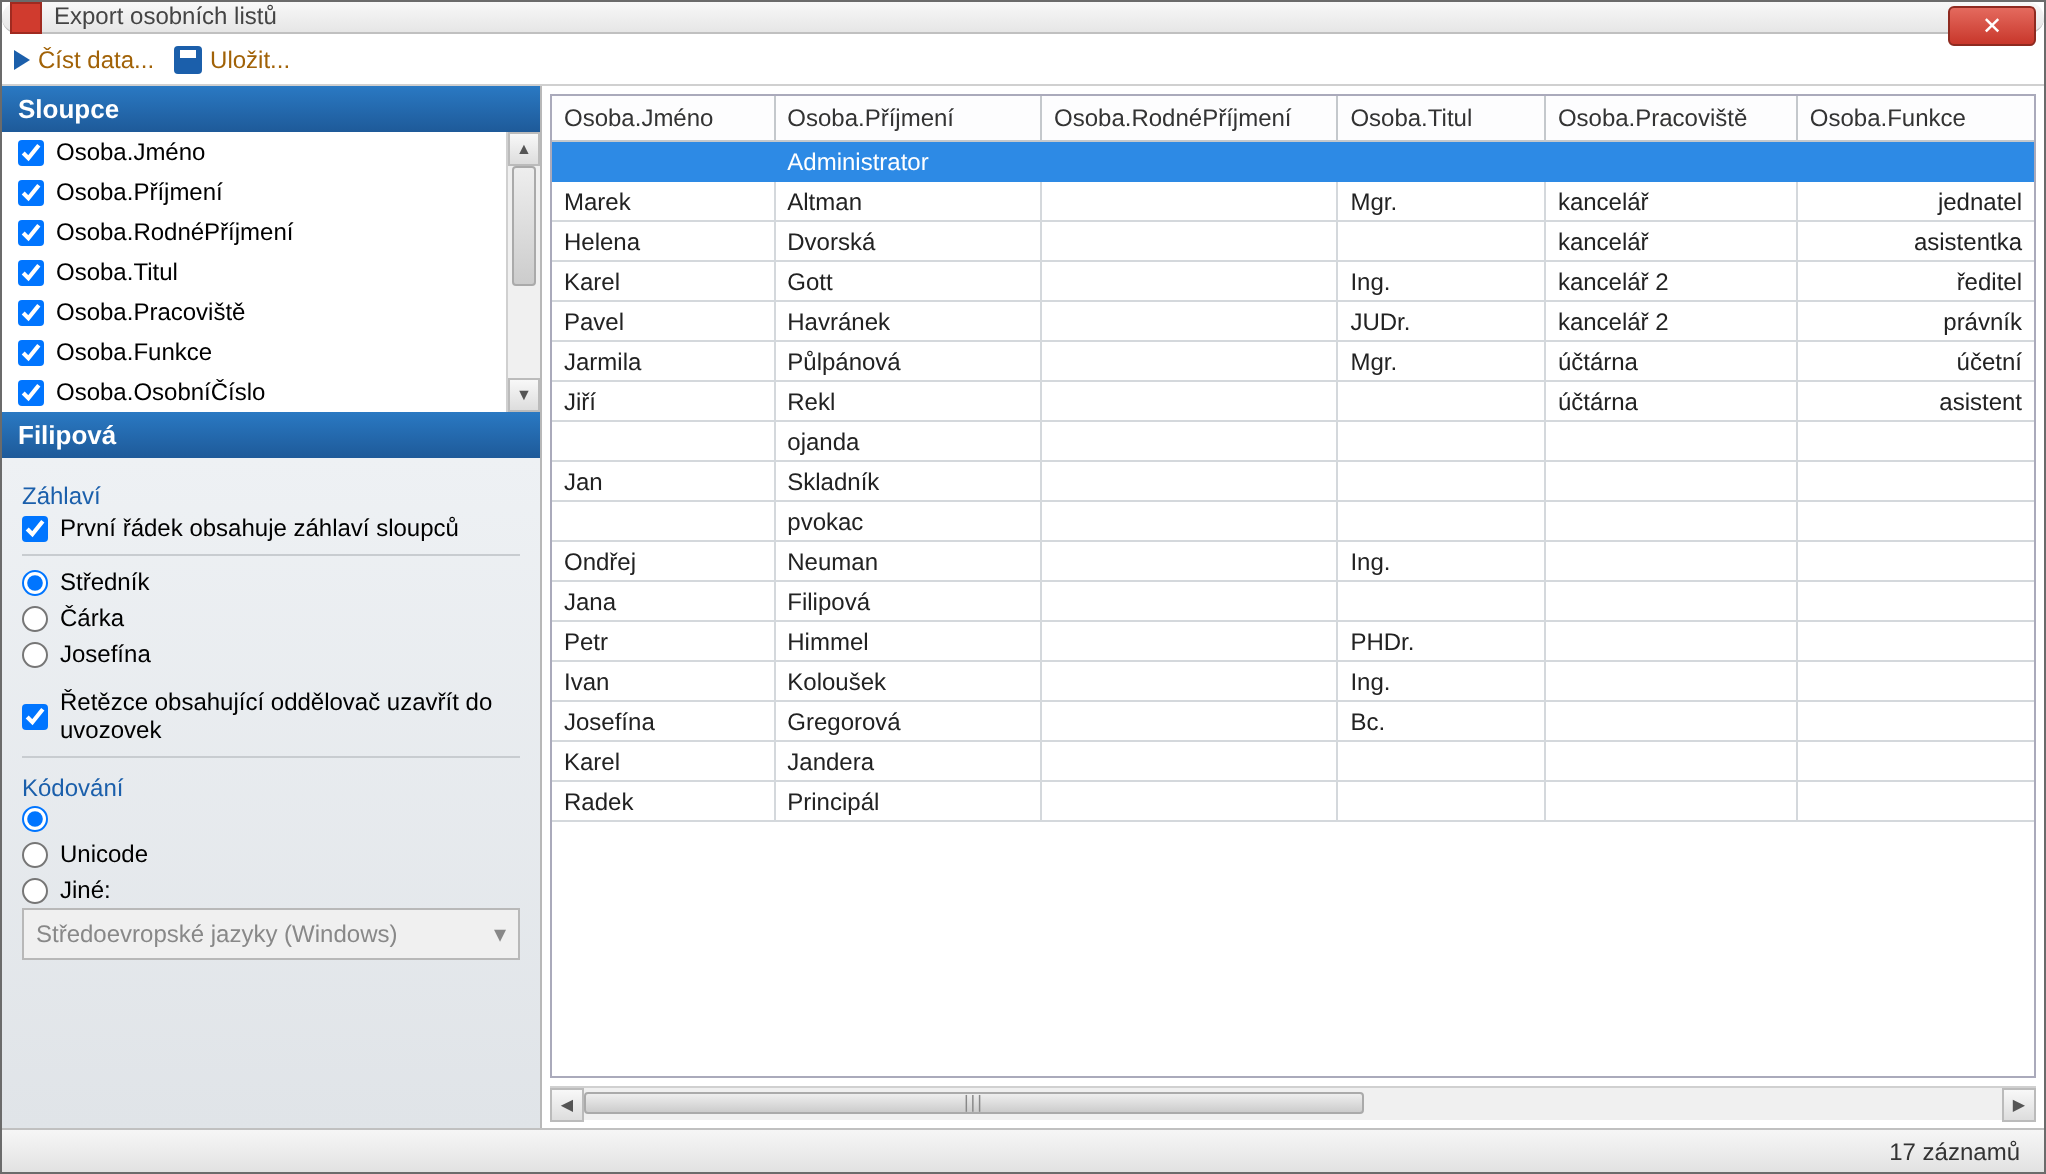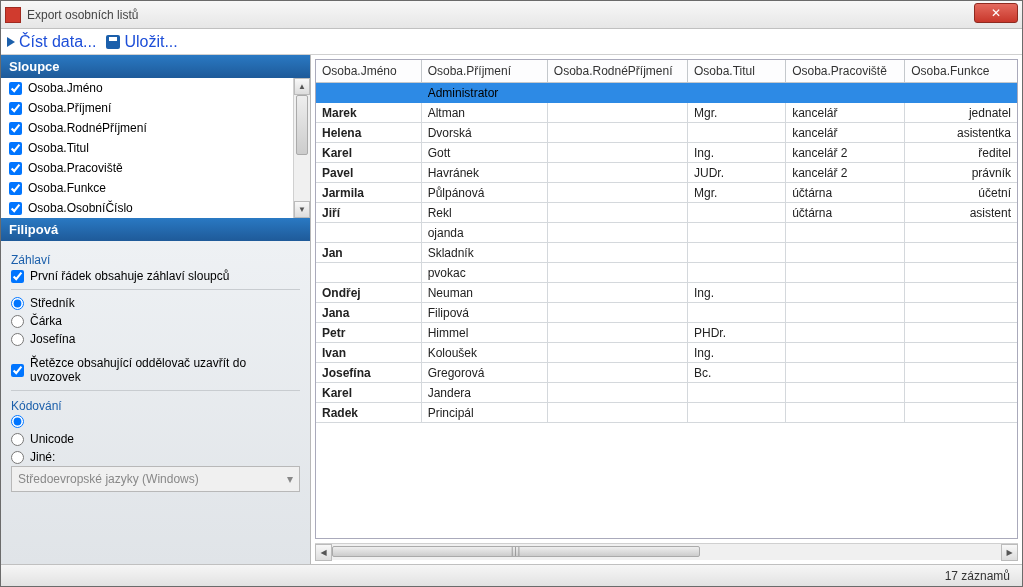--- a/index.html
+++ b/index.html
@@ -1,33 +1,33 @@
 <!DOCTYPE html>
 <html><head>
 <meta charset="utf-8">
 <style>
 * { box-sizing: border-box; margin: 0; padding: 0; }
 body { font-family: "Segoe UI", Tahoma, sans-serif; font-size: 12px; background: #d4d4d4; width: 1023px; height: 587px; overflow: hidden; }
 
 .window { width: 1023px; height: 587px; background: #fff; border: 1px solid #6b6b6b; display: flex; flex-direction: column; }
 
-.titlebar { height: 28px; background: linear-gradient(to bottom, #f8f8f8, #e6e6e6); display: flex; align-items: center; padding: 0 4px; border-bottom: 1px solid #c0c0c0; position: relative; }
+.titlebar { height: 16px; background: linear-gradient(to bottom, #f8f8f8, #e6e6e6); display: flex; padding: 0 4px; border-bottom: 1px solid #c0c0c0; position: relative; border-radius: 12px; }
 .titlebar .app-icon { width: 16px; height: 16px; background: #d03b2e; margin-right: 6px; border: 1px solid #a02a20; display: flex; align-items: center; justify-content: center; color: #fff; font-size: 10px; font-weight: bold; }
 .titlebar .title-text { color: #444; font-size: 12px; }
 .titlebar .close-btn { position: absolute; right: 4px; top: 2px; width: 44px; height: 20px; background: linear-gradient(to bottom, #e46a5e, #c8372b); border: 1px solid #8e2a20; border-radius: 3px; color: #fff; display: flex; align-items: center; justify-content: center; font-size: 12px; cursor: pointer; }
 
 .toolbar { height: 26px; background: #fff; border-bottom: 1px solid #d0d0d0; display: flex; align-items: center; padding: 0 6px; gap: 10px; }
-.toolbar-item { display: flex; align-items: center; gap: 4px; color: #1d4ed8; cursor: pointer; font-size: 16px; }
+.toolbar-item { display: flex; align-items: center; gap: 4px; color: #a16207; cursor: pointer; font-size: 12px; }
 .play-icon { width: 0; height: 0; border-left: 8px solid #1b5fab; border-top: 5px solid transparent; border-bottom: 5px solid transparent; }
 .save-icon { width: 14px; height: 14px; background: #1b5fab; border-radius: 2px; position: relative; }
 .save-icon::after { content: ""; position: absolute; top: 2px; left: 3px; width: 8px; height: 4px; background: #fff; }
 
 .content { flex: 1; display: flex; min-height: 0; }
 
-.left-panel { width: 310px; background: linear-gradient(to bottom, #f4f6f8, #e4e8ec); border-right: 1px solid #b8b8b8; display: flex; flex-direction: column; }
+.left-panel { width: 270px; background: linear-gradient(to bottom, #f4f6f8, #e4e8ec); border-right: 1px solid #b8b8b8; display: flex; flex-direction: column; }
 .panel-header { background: linear-gradient(to bottom, #2a79c3, #1e5a99); color: #fff; font-weight: bold; padding: 4px 8px; font-size: 13px; }
 .columns-list { flex: 0 0 auto; max-height: 145px; overflow-y: auto; background: #fff; position: relative; }
 .col-item { display: flex; align-items: center; padding: 3px 8px; gap: 6px; }
 .col-item input { width: 13px; height: 13px; }
 .columns-list-scroll { position: absolute; right: 0; top: 0; bottom: 0; width: 17px; background: #f0f0f0; border-left: 1px solid #d0d0d0; }
 .scroll-btn { height: 17px; background: linear-gradient(to bottom, #f8f8f8, #ddd); border: 1px solid #bbb; display: flex; align-items: center; justify-content: center; font-size: 8px; color: #555; }
 .scroll-thumb { position: absolute; top: 17px; left: 2px; right: 2px; height: 60px; background: linear-gradient(to bottom, #eee, #ccc); border: 1px solid #aaa; border-radius: 2px; }
 
 .settings { padding: 8px 10px; display: flex; flex-direction: column; gap: 0; flex: 1; overflow-y: auto; background: linear-gradient(to bottom, #eef1f4, #e0e4e8); }
 .settings-group-label { color: #1b5fab; font-size: 12px; margin-top: 4px; }
@@ -35,23 +35,23 @@
 .settings hr { border: none; border-top: 1px solid #c8ccd0; margin: 4px 0; }
 .combo { width: 100%; height: 22px; border: 1px solid #b8b8b8; background: #f0f0f0; color: #888; padding: 12px 6px; display: flex; align-items: center; justify-content: space-between; }
 
 .right-panel { flex: 1; display: flex; flex-direction: column; background: #fff; min-width: 0; }
 .table-wrap { flex: 1; overflow: hidden; position: relative; margin: 4px; border: 1px solid #aab; }
 table { border-collapse: collapse; width: 100%; font-size: 12px; table-layout: fixed; }
 thead th { background: #fdfdfe; border: 1px solid #c4c8cc; border-top: none; padding: 4px 6px; text-align: left; font-weight: normal; color: #333; height: 22px; }
 thead th:first-child { border-left: none; }
 thead th:last-child { border-right: none; }
 tbody td { border: 1px solid #d4d8dc; padding: 2px 6px; height: 20px; color: #222; overflow: hidden; white-space: nowrap; }
-tbody td:first-child { border-left: none; font-weight: bold; }
+tbody td:first-child { border-left: none; }
 tbody td:last-child { border-right: none; text-align: right; }
-tbody tr.selected td { background: #2d8ae5; color: #000000; border-color: #2d8ae5; }
+tbody tr.selected td { background: #2d8ae5; color: #ffffff; border-color: #2d8ae5; }
 
 .h-scroll { height: 17px; background: #f0f0f0; border-top: 1px solid #d0d0d0; position: relative; margin: 0 4px 4px 4px; display: flex; align-items: center; }
 .h-scroll .sbtn { width: 17px; height: 17px; background: linear-gradient(to bottom, #f8f8f8, #ddd); border: 1px solid #bbb; font-size: 8px; color: #555; display: flex; align-items: center; justify-content: center; }
 .h-scroll .track { flex: 1; height: 17px; position: relative; }
 .h-scroll .hthumb { position: absolute; left: 0; top: 2px; height: 11px; width: 55%; background: linear-gradient(to bottom, #eee, #ccc); border: 1px solid #aaa; border-radius: 2px; }
 .h-scroll .grip { position: absolute; left: 50%; top: 50%; transform: translate(-50%, -50%); color: #888; font-size: 9px; letter-spacing: 1px; }
 
 .statusbar { height: 22px; background: linear-gradient(to bottom, #f6f6f6, #e2e2e2); border-top: 1px solid #c0c0c0; display: flex; align-items: center; justify-content: flex-end; padding: 0 12px; color: #333; font-size: 12px; }
 </style>
 </head>

